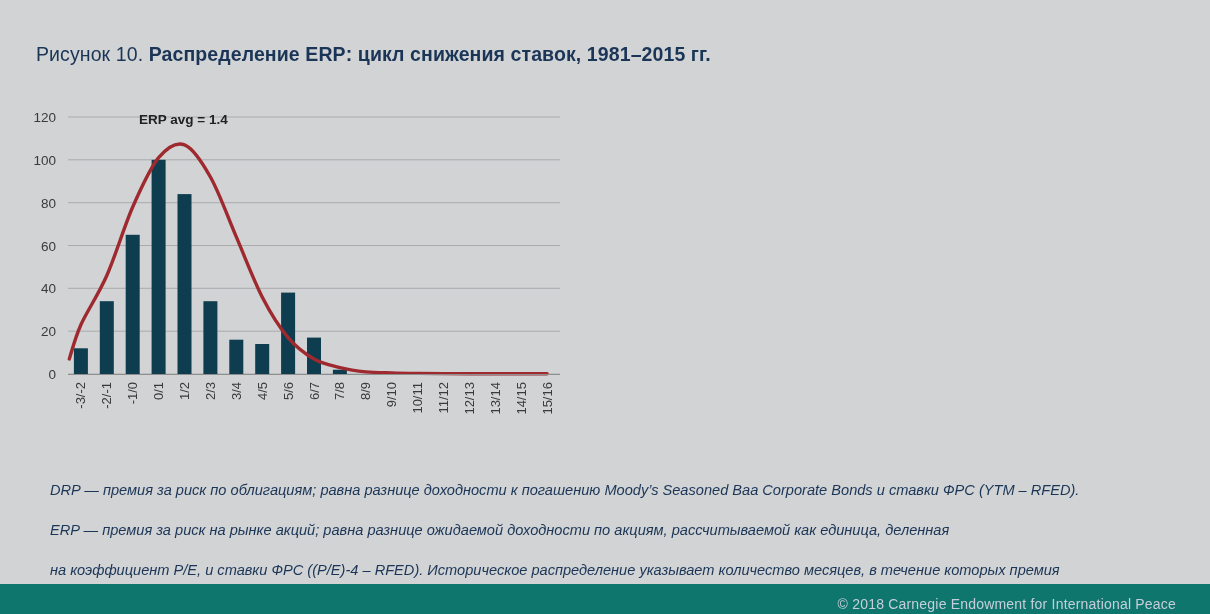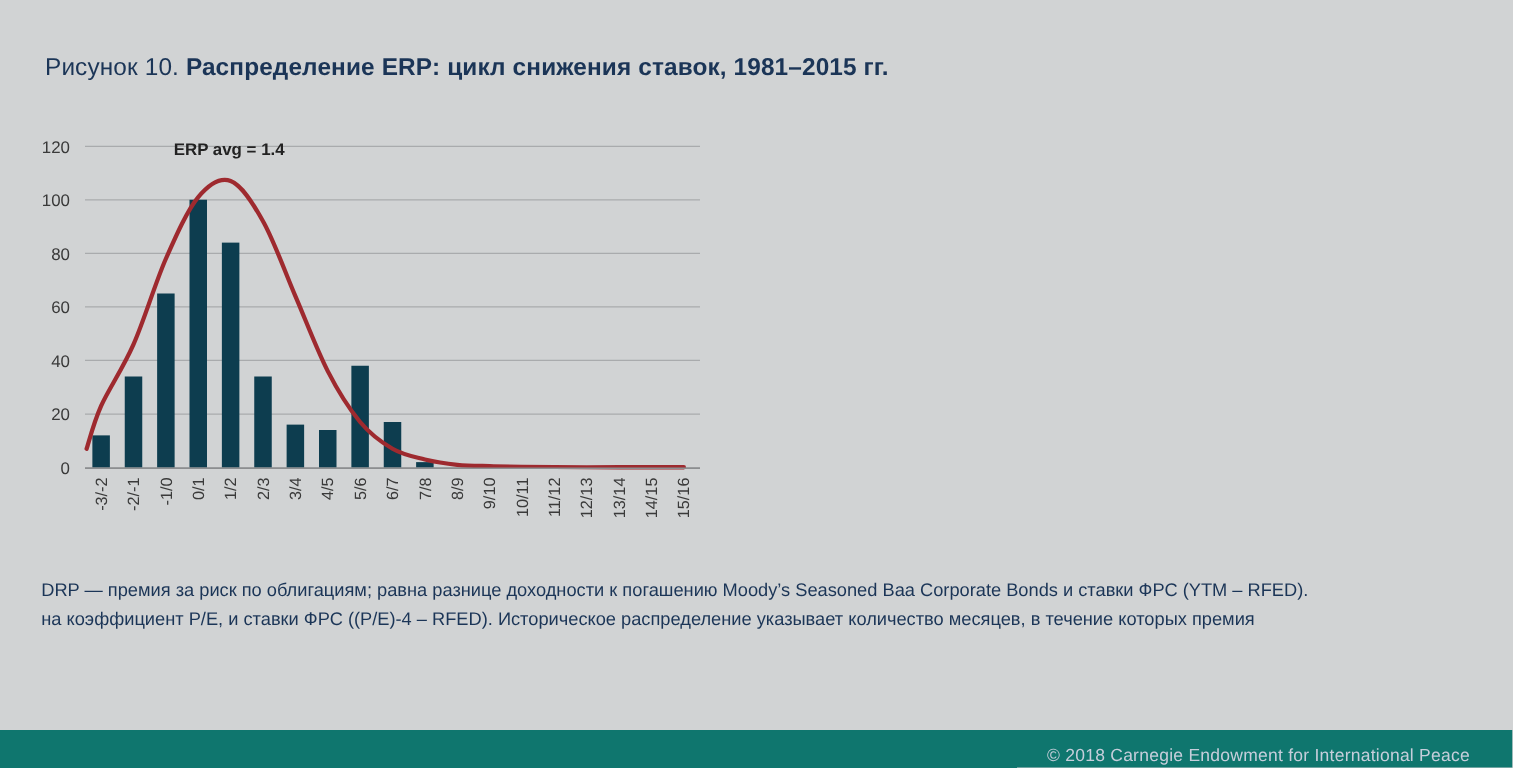--- a/index.html
+++ b/index.html
@@ -77,22 +77,23 @@
   #notes-block {
     position: absolute;
     left: 33px;
     top: 450px;
     width: 1150px;
     color: #1b3557;
     font-size: 14.6px;
     line-height: 23px;
   }
   #notes-block p {
-    margin: 0;
+    margin: 17px;
     white-space: nowrap;
+    font-style: italic;
   }
 
   
   #footer-bar {
     position: absolute;
     left: 0;
     bottom: 0;
     width: 1210px;
     height: 42px;
     background: #0f766e;
@@ -171,20 +172,21 @@
           <text x="495.2631578947369" y="280" text-anchor="end" class="x-tick-label" transform="rotate(-90 495.3 280)" dy="4.5">13/14</text>
           <text x="521.1578947368421" y="280" text-anchor="end" class="x-tick-label" transform="rotate(-90 521.2 280)" dy="4.5">14/15</text>
           <text x="547.0526315789474" y="280" text-anchor="end" class="x-tick-label" transform="rotate(-90 547.1 280)" dy="4.5">15/16</text>
         </g>
       <text id="avg-annotation" class="annotation-label" x="139" y="22" text-anchor="start">ERP avg = 1.4</text>
     </svg>
   </div>
 
   <div id="notes-block">
     <p>DRP — премия за риск по облигациям; равна разнице доходности к погашению Moody’s Seasoned Baa Corporate Bonds и ставки ФРС (YTM – RFED).</p>
+    <p>ERP — премия за риск на рынке акций; равна разнице ожидаемой доходности по акциям, рассчитываемой как единица, деленная</p>
     <p>на коэффициент P/E, и ставки ФРС ((P/E)-4 – RFED). Историческое распределение указывает количество месяцев, в течение которых премия</p>
   </div>
 
   <div id="footer-bar">
     <div id="footer-copyright">© 2018 Carnegie Endowment for International Peace</div>
   </div>
 
 </div>
 
 </body></html>

